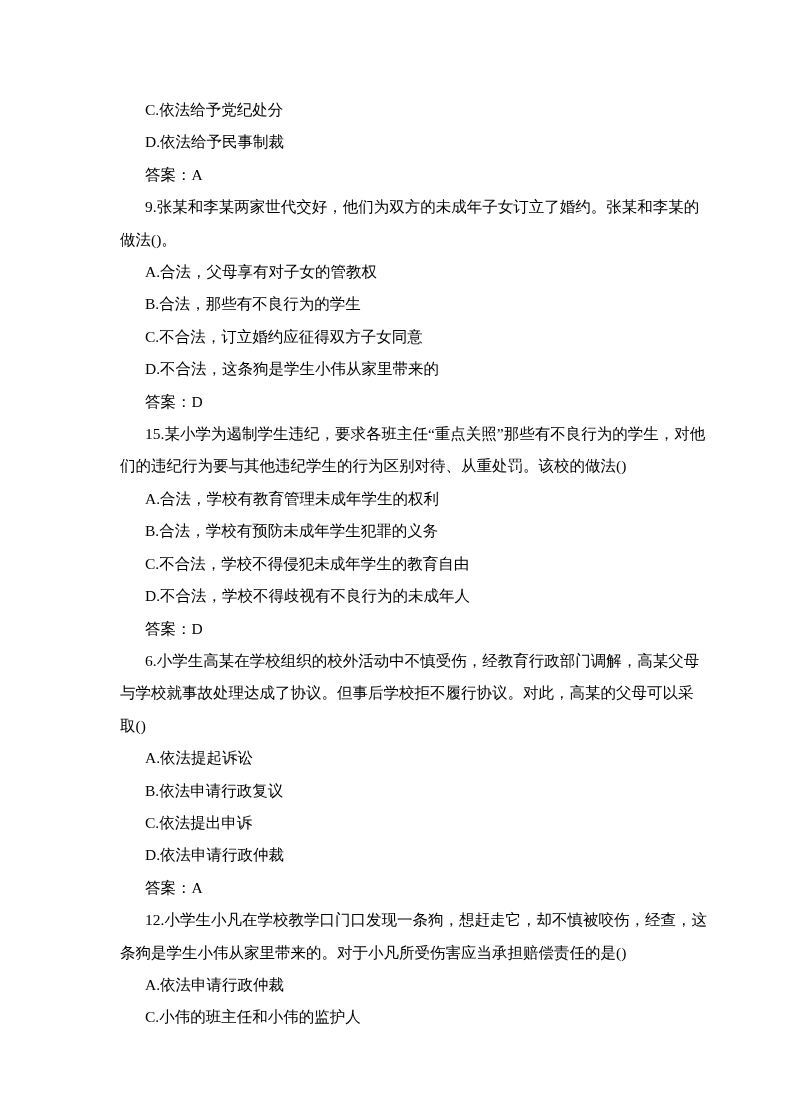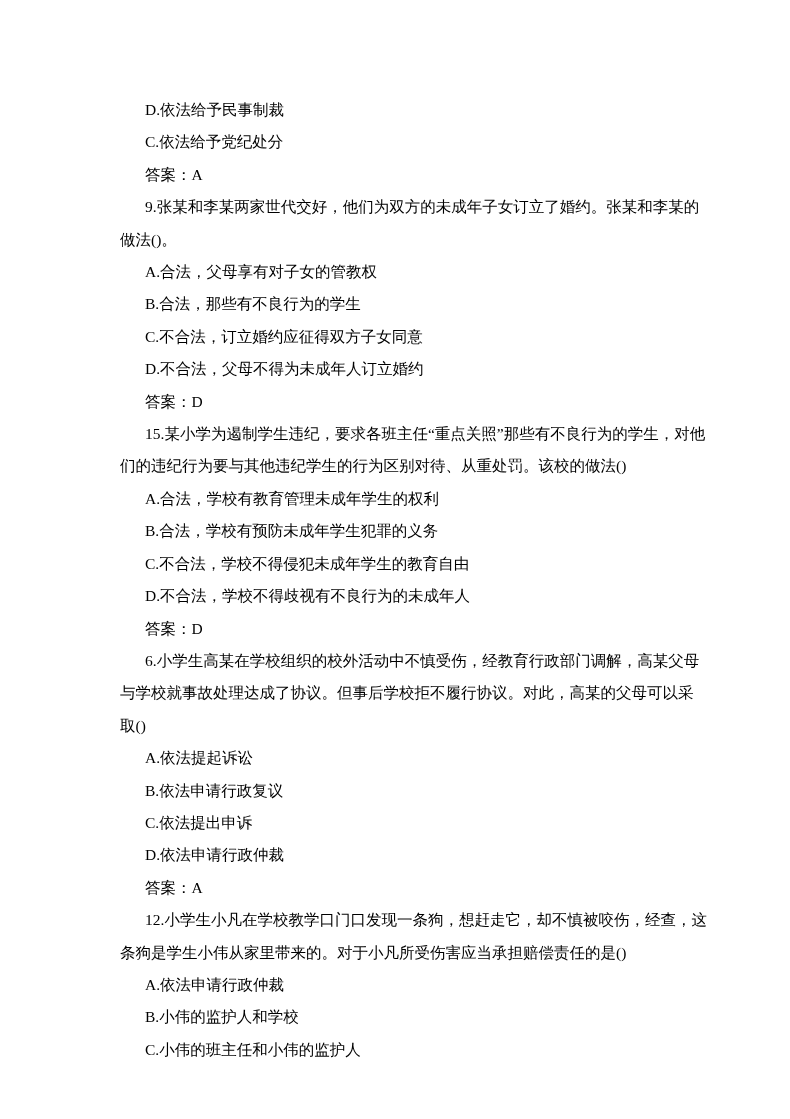--- a/index.html
+++ b/index.html
@@ -28,44 +28,43 @@
     word-break: break-all;
     color: #000000;
   }
 </style>
 </head>
 <body>
 
 <div class="page">
   <div class="doc">
 
+    <p>C.依法给予党纪处分</p>
     <p>D.依法给予民事制裁</p>
-    <p>C.依法给予党纪处分</p>
     <p>答案：A</p>
 
     <p>9.张某和李某两家世代交好，他们为双方的未成年子女订立了婚约。张某和李某的做法()。</p>
     <p>A.合法，父母享有对子女的管教权</p>
     <p>B.合法，那些有不良行为的学生</p>
     <p>C.不合法，订立婚约应征得双方子女同意</p>
-    <p>D.不合法，父母不得为未成年人订立婚约</p>
+    <p>D.不合法，这条狗是学生小伟从家里带来的</p>
     <p>答案：D</p>
 
     <p>15.某小学为遏制学生违纪，要求各班主任“重点关照”那些有不良行为的学生，对他们的违纪行为要与其他违纪学生的行为区别对待、从重处罚。该校的做法()</p>
     <p>A.合法，学校有教育管理未成年学生的权利</p>
     <p>B.合法，学校有预防未成年学生犯罪的义务</p>
     <p>C.不合法，学校不得侵犯未成年学生的教育自由</p>
     <p>D.不合法，学校不得歧视有不良行为的未成年人</p>
     <p>答案：D</p>
 
     <p>6.小学生高某在学校组织的校外活动中不慎受伤，经教育行政部门调解，高某父母与学校就事故处理达成了协议。但事后学校拒不履行协议。对此，高某的父母可以采取()</p>
     <p>A.依法提起诉讼</p>
     <p>B.依法申请行政复议</p>
     <p>C.依法提出申诉</p>
     <p>D.依法申请行政仲裁</p>
     <p>答案：A</p>
 
     <p>12.小学生小凡在学校教学口门口发现一条狗，想赶走它，却不慎被咬伤，经查，这条狗是学生小伟从家里带来的。对于小凡所受伤害应当承担赔偿责任的是()</p>
     <p>A.依法申请行政仲裁</p>
-    <p>B.小伟的监护人和学校</p>
     <p>C.小伟的班主任和小伟的监护人</p>
 
   </div>
 </div>
 
 </body></html>

